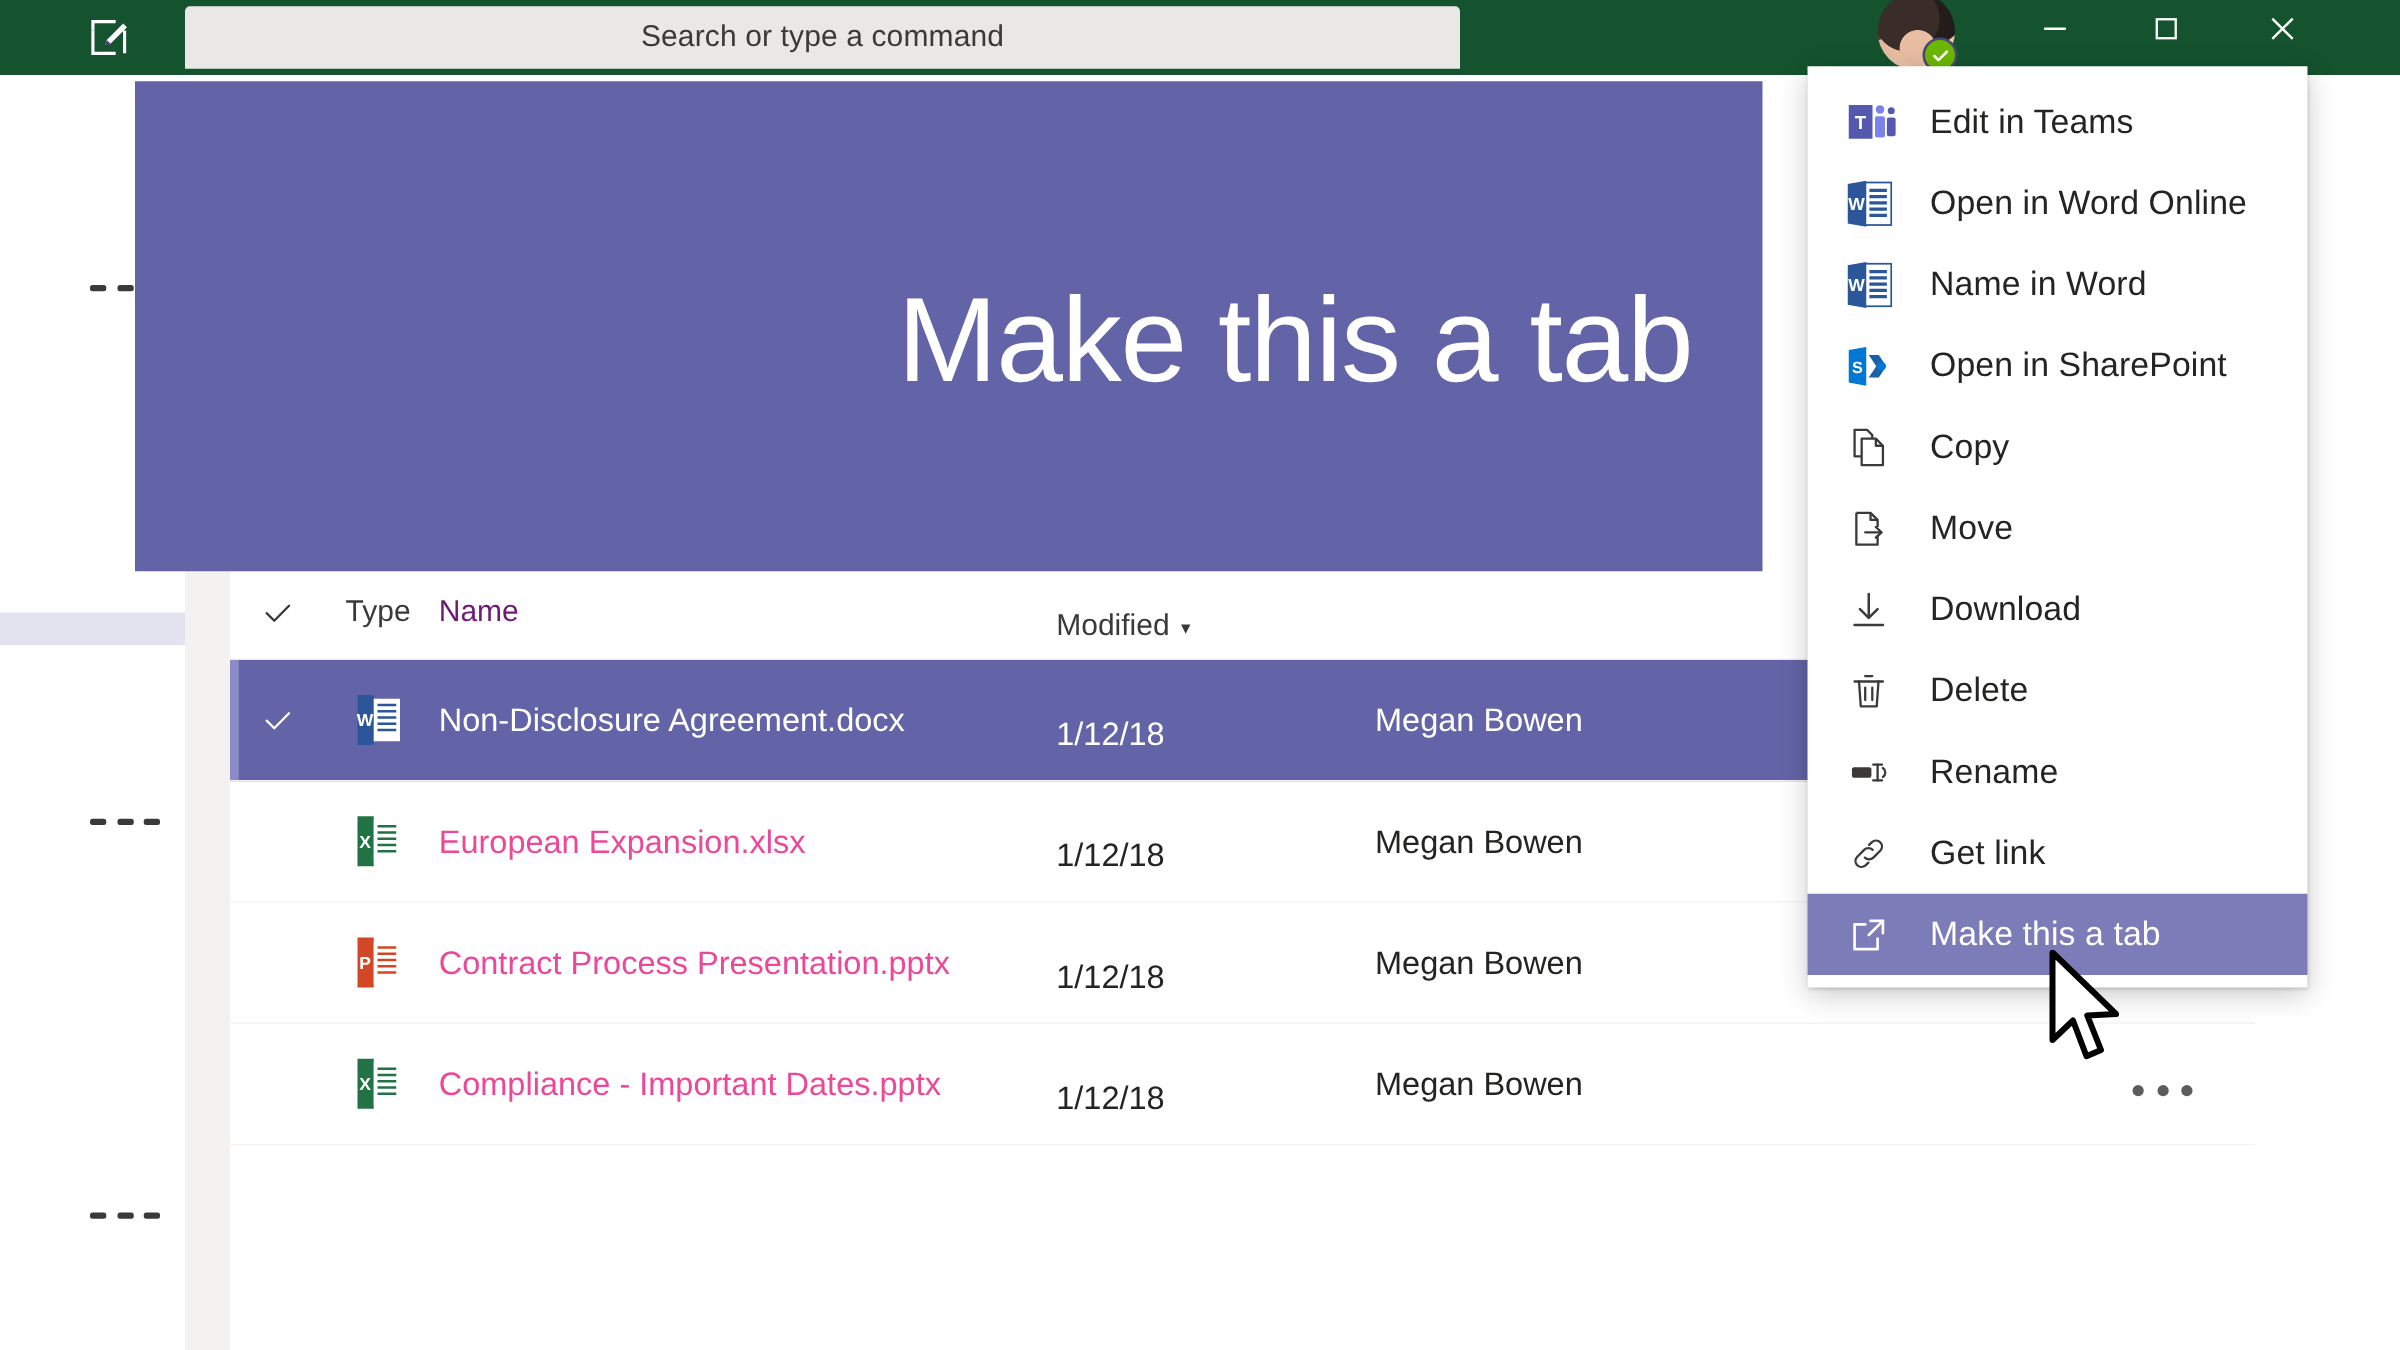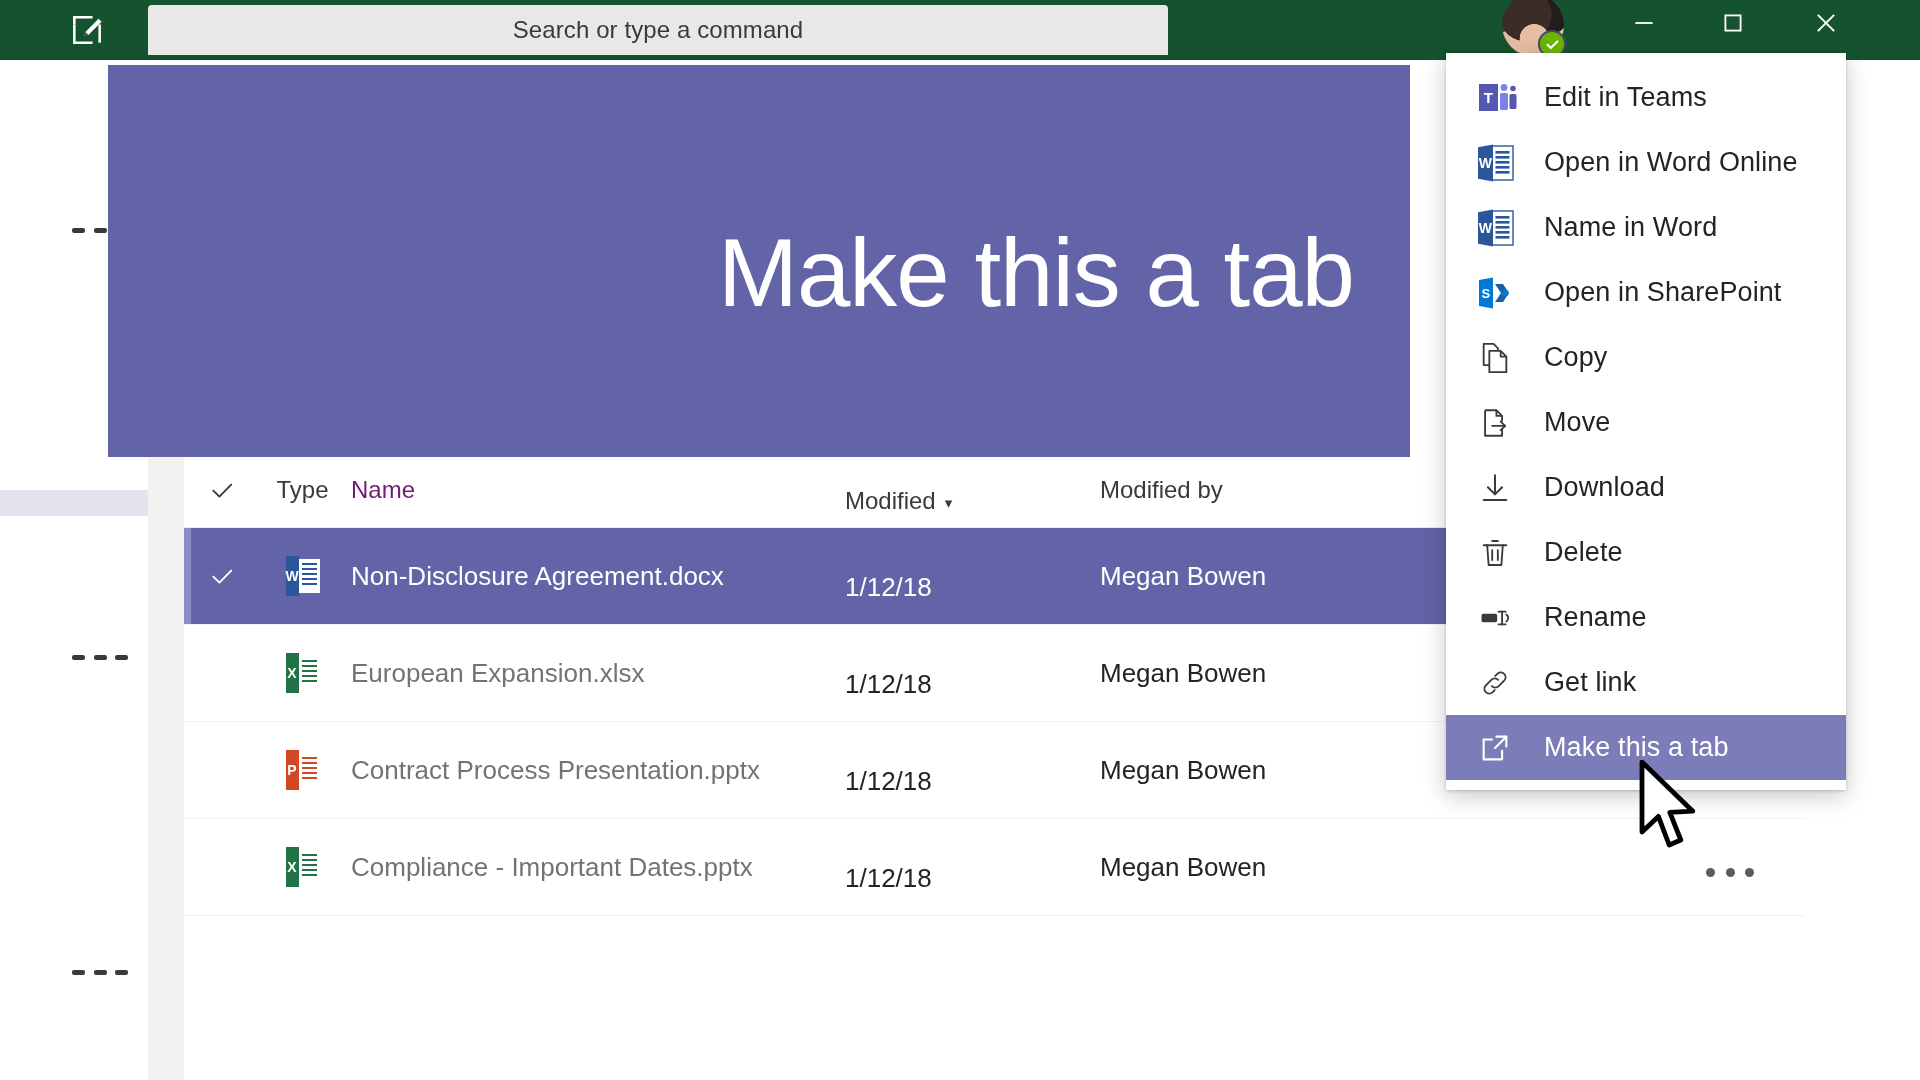--- a/index.html
+++ b/index.html
@@ -107,21 +107,21 @@
   .row.selected { background:#6264a7; color:#ffffff; }
   .row.selected .c-name,
   .row.selected .c-mod,
   .row.selected .c-modby { color:#ffffff; }
   .row.selected::before {
     content:""; position:absolute; left:0; top:0; width:7px; height:100%;
     background:#8b8cc7;
   }
   .c-check { width:76px; display:flex; justify-content:center; align-items:center; }
   .c-type  { width:85px; display:flex; justify-content:center; align-items:center; }
-  .c-name  { width:500px; font-size:26px; color:#737373; padding-left:6px; }
+  .c-name  { width:500px; font-size:26px; color:#ec4899; padding-left:6px; }
   .c-mod   { width:255px; font-size:26px; color:#252423;margin-top:23px; }
   .c-modby { width:340px; font-size:26px; color:#252423; }
 
   .th { font-size:24px; color:#3b3a39; }
   .th.c-name { color:#701a75; font-size:24px; }
   .sort-caret { display:inline-block; margin-left:9px; font-size:15px; color:#3b3a39; vertical-align:middle; }
 
   .check-glyph { width:26px; height:26px; }
   .empty-area { height:300px; background:#ffffff; }
 
@@ -259,21 +259,20 @@
           <div class="c-check">
             <svg class="check-glyph" viewBox="0 0 24 24" fill="none" stroke="#3b3a39" stroke-width="1.7" stroke-linecap="round" stroke-linejoin="round">
                 <path d="M4 12.5l5.6 5.6L20.5 7"></path>
               </svg>
           </div>
           <div class="c-type th">Type</div>
           <div class="c-name th">Name</div>
           <div class="c-mod th">
             <span>Modified</span><span class="sort-caret">▾</span>
           </div>
-          <div class="c-modby th">Modified by</div>
         </div>
 
         <div class="row selected">
           <div class="c-check">
             <svg class="check-glyph" viewBox="0 0 24 24" fill="none" stroke="#ffffff" stroke-width="1.7" stroke-linecap="round" stroke-linejoin="round">
                 <path d="M4 12.5l5.6 5.6L20.5 7"></path>
               </svg>
           </div>
           <div class="c-type">
             <span class="fileicon">

